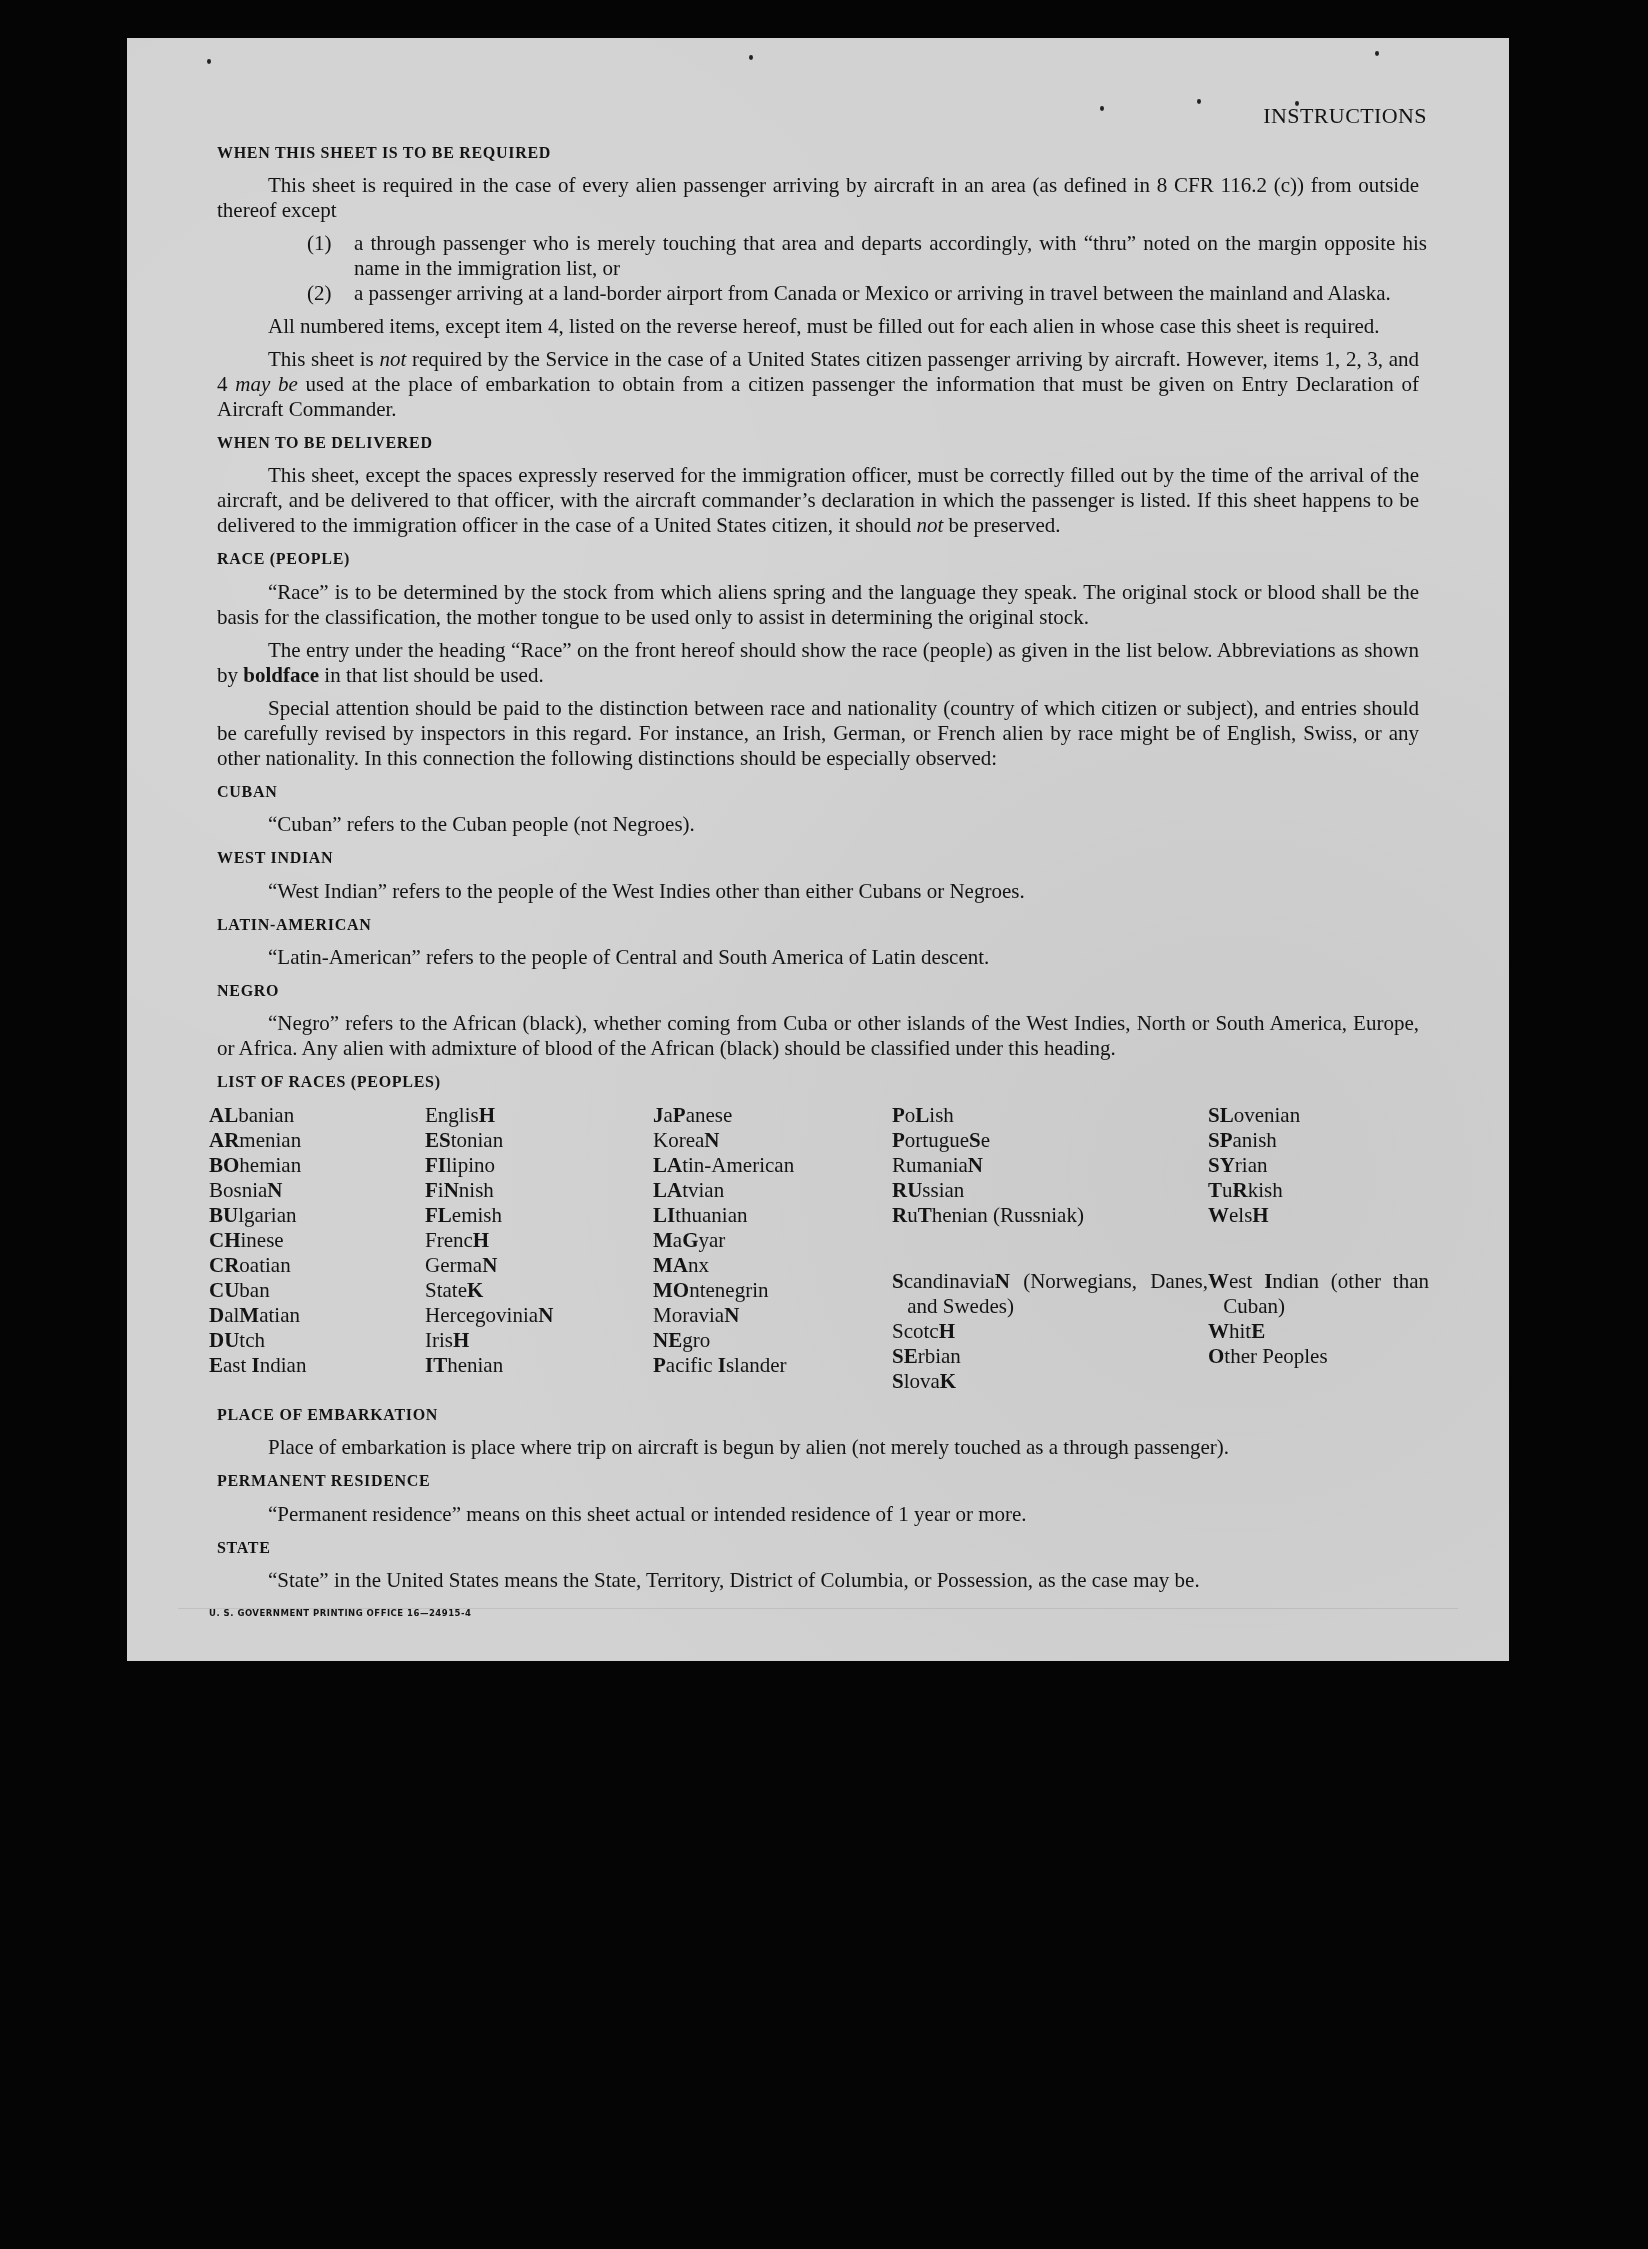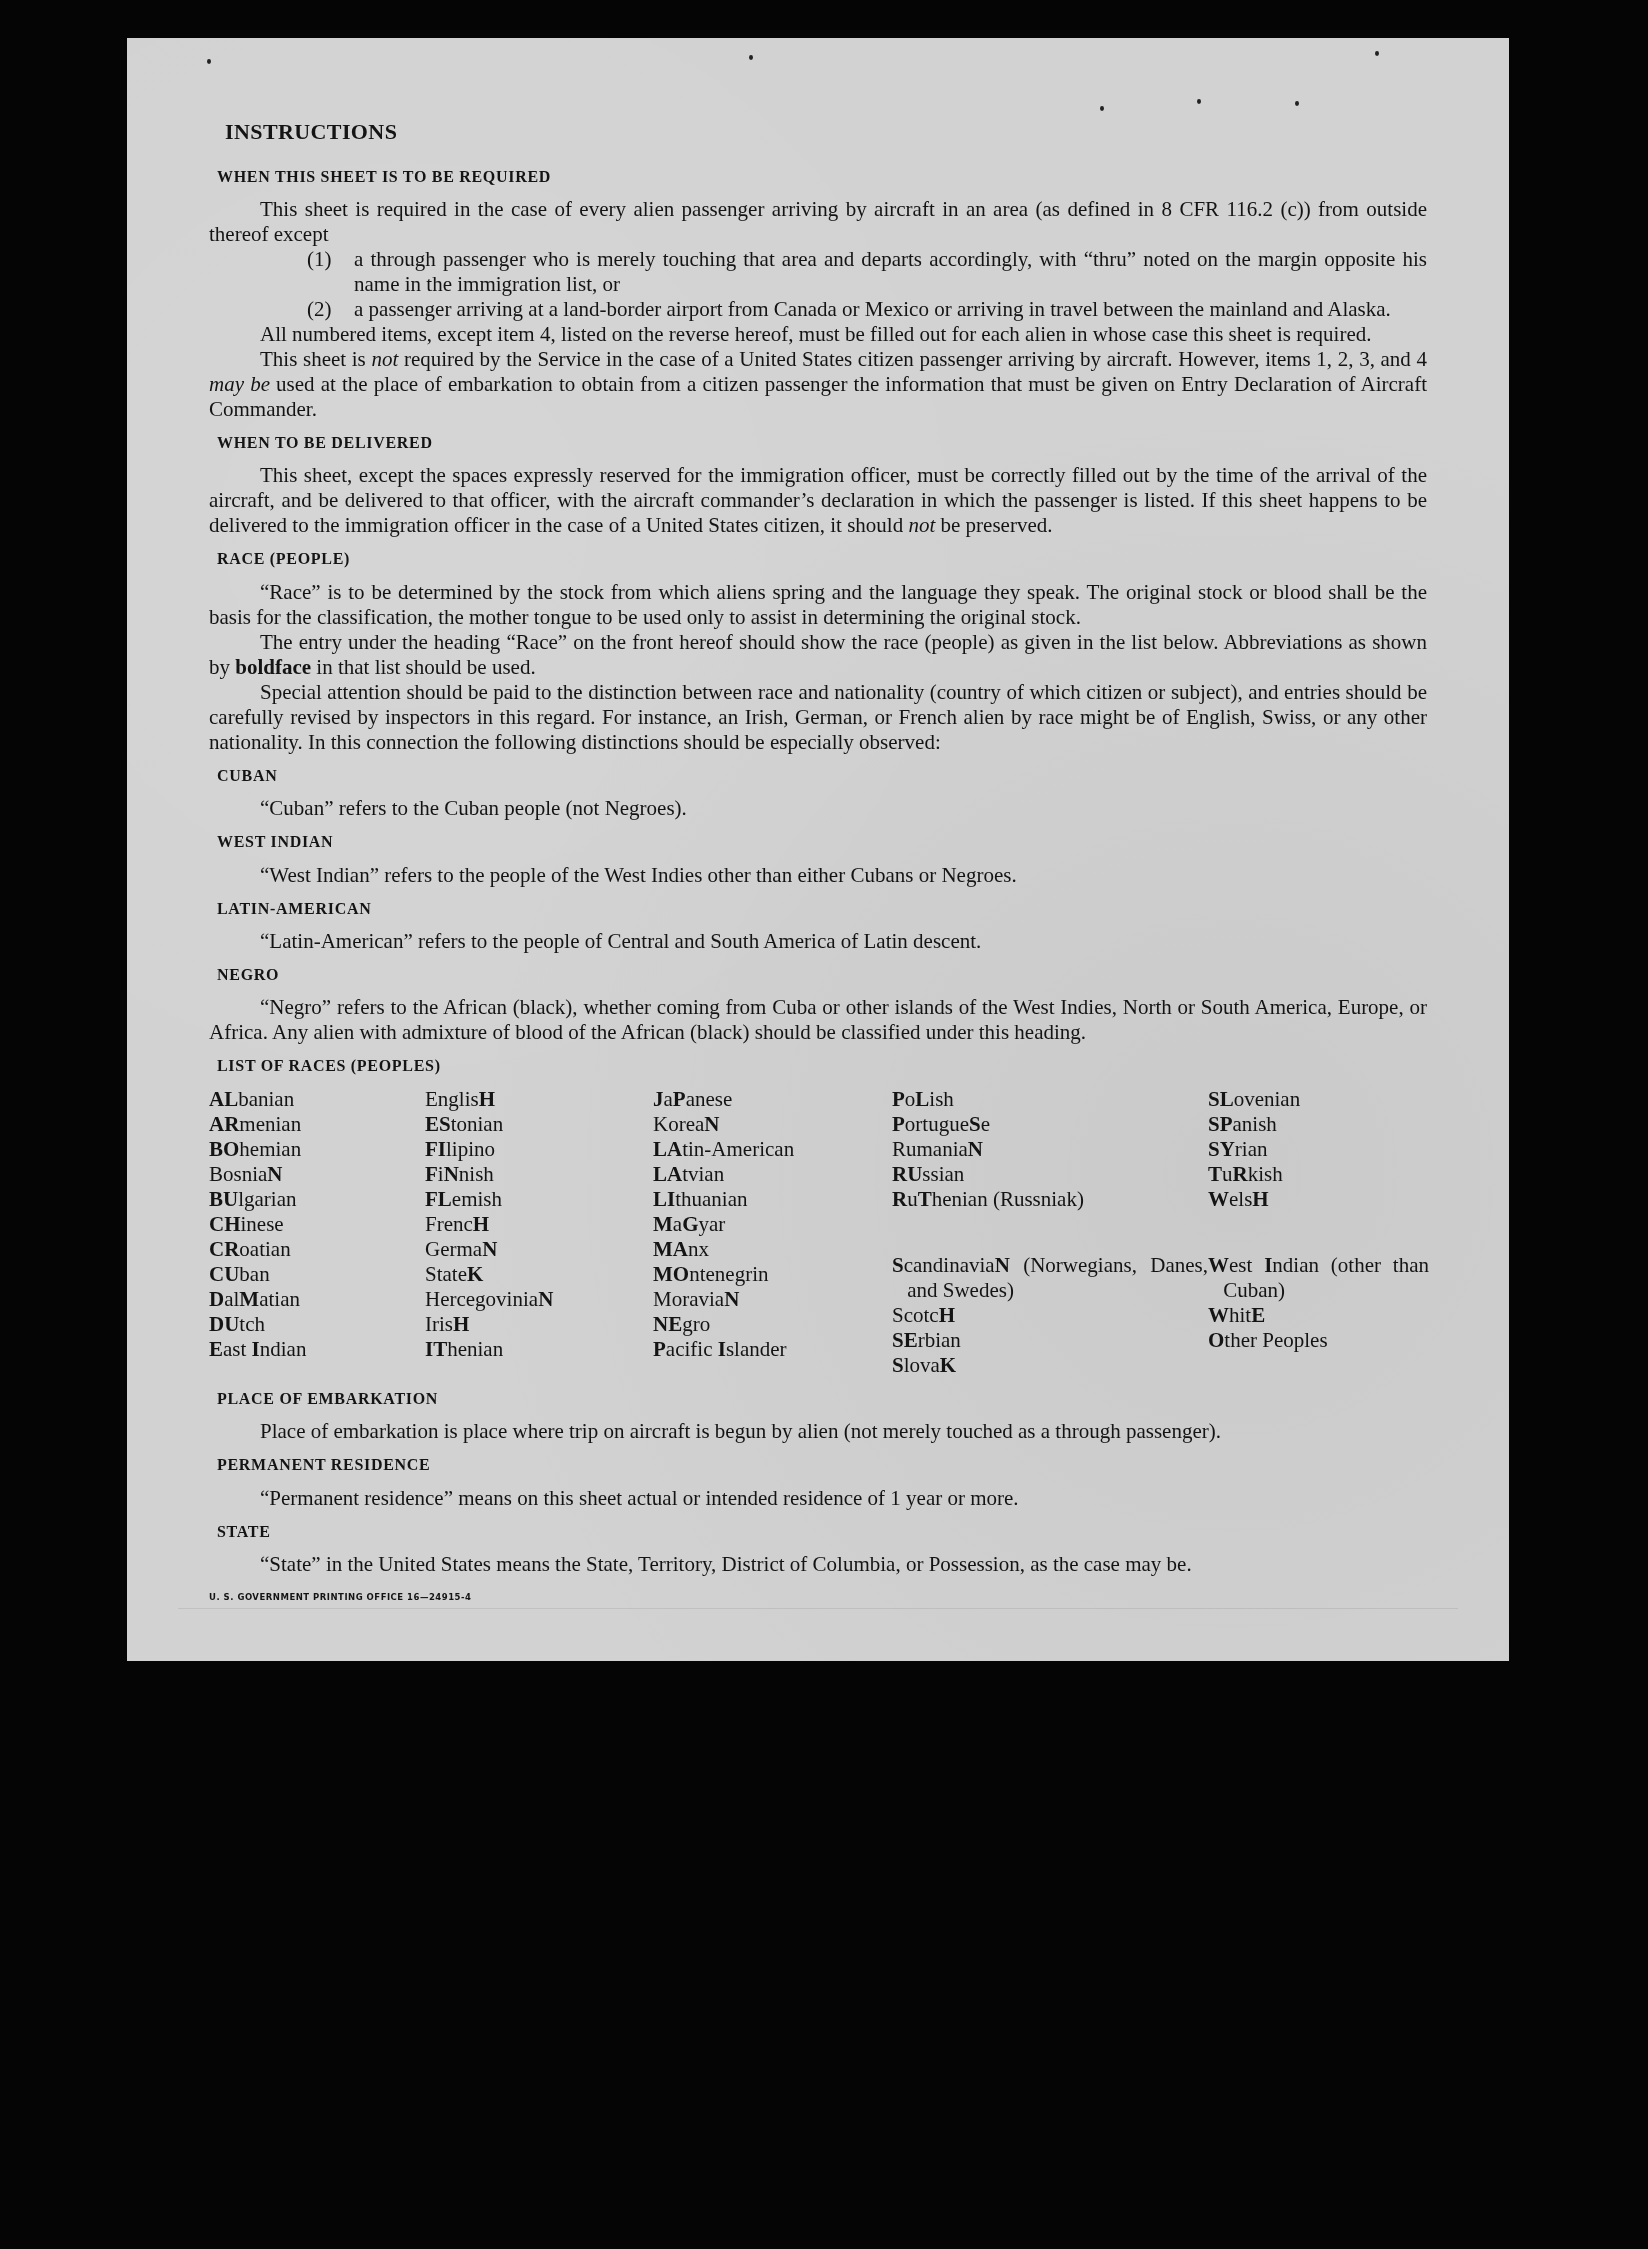--- a/index.html
+++ b/index.html
@@ -23,28 +23,28 @@
   }
   .speck { position: absolute; width: 4.2px; height: 5.1px; background: #222; border-radius: 50%; }
   .content {
     position: absolute;
     left: 82px; top: 63px;
     width: 1218px;
     font-size: 21px;
     line-height: 25px;
   }
   .h1 {
-    text-align: left; font-weight: bold; font-size: 22px;
-    letter-spacing: 0.4px; margin: 16px; line-height: 30.5px;
+    text-align: right; font-weight: normal; font-size: 22px;
+    letter-spacing: 0.4px; margin: 0; line-height: 30.5px;
   }
   .h2 {
     text-align: left; font-weight: bold; font-size: 16px;
     letter-spacing: 0.7px; margin: 8px; line-height: 25.4px;
   }
-  p { margin: 0; text-align: justify; }
+  p { margin: 8px; text-align: justify; }
   p.indent { text-indent: 51px; }
   .item { display: flex; margin-left: 98px; text-align: justify; }
   .item .num { width: 47px; flex: 0 0 47px; }
   .item .txt { flex: 1; }
   .races {
     display: grid;
     grid-template-columns: 216px 228px 239px 316px 221px;
     margin-top: 1.7px;
     font-size: 21px;
     line-height: 25px;

